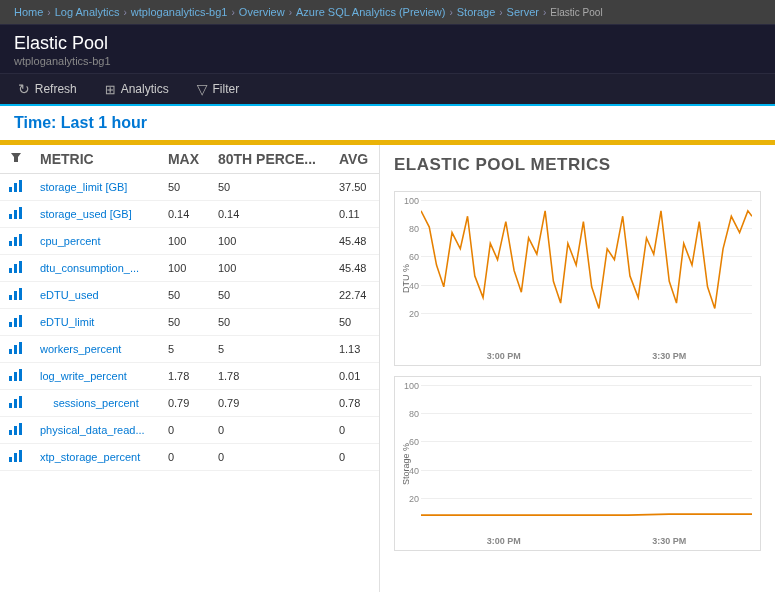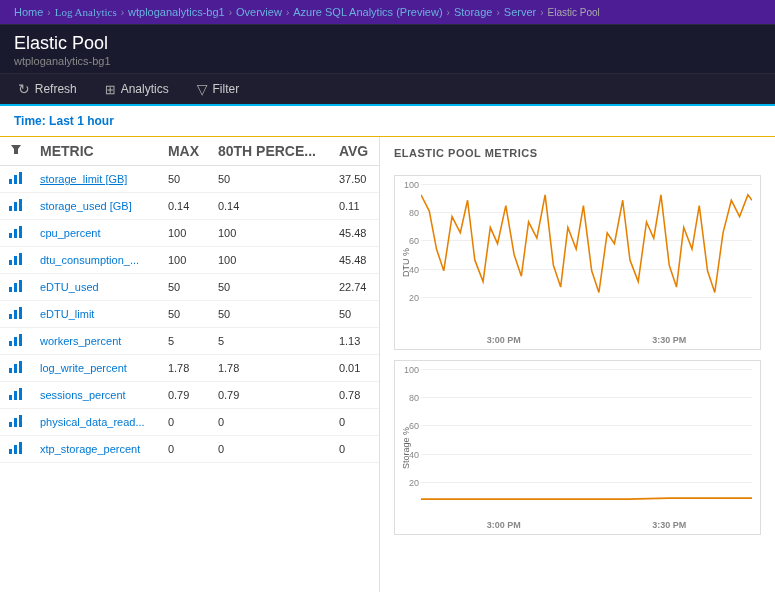--- a/index.html
+++ b/index.html
@@ -1,20 +1,20 @@
 <!DOCTYPE html>
 <html><head>
   <meta charset="utf-8">
   <style>
     * { margin: 0; padding: 0; box-sizing: border-box; }
     body { font-family: 'Segoe UI', Arial, sans-serif; background: #1a1a2e; color: #ccc; font-size: 12px; width: 775px; height: 592px; overflow: hidden; }
 
     
     .breadcrumb-bar {
-      background: #4c1d95;
+      background: #404040;
       padding: 6px 14px;
       font-size: 11px;
       color: #6ab0de;
       display: flex;
       align-items: center;
       gap: 4px;
       border-bottom: 1px solid #2a2a3e;
     }
     .breadcrumb-bar span { color: #8888aa; font-size: 10px; }
 
@@ -55,22 +55,22 @@
       border: none;
       padding: 2px 4px;
     }
     .toolbar-btn .icon { font-size: 14px; color: #aaa; }
 
     
     .time-bar {
       background: #fff;
       padding: 8px 14px;
       color: #333;
-      font-size: 12px;
-      border-bottom: 1px solid #eab308;
+      font-size: 16px;
+      border-bottom: 5px solid #eab308;
     }
     .time-bar strong { color: #0078d4; font-weight: 600; }
 
     
     .main-content {
       background: #fff;
       display: flex;
       gap: 0;
       height: calc(592px - 130px);
       overflow: hidden;
@@ -122,21 +122,21 @@
       flex: 1;
       padding: 10px 14px;
       display: flex;
       flex-direction: column;
       gap: 10px;
       overflow-y: auto;
       background: #fff;
     }
 
     .chart-section-title {
-      font-size: 11px;
+      font-size: 17px;
       font-weight: 600;
       color: #555;
       text-transform: uppercase;
       letter-spacing: 0.5px;
       margin-bottom: 6px;
     }
 
     .chart-container {
       border: 1px solid #ddd;
       background: #fff;
@@ -211,21 +211,21 @@
       width: calc(100% - 12px);
       height: calc(100% - 32px);
     }
   </style>
 </head>
 <body>
 
 <div class="breadcrumb-bar">
   <a style="color:#6ab0de;text-decoration:none;cursor:pointer;">Home</a>
   <span>›</span>
-  <a style="color:#6ab0de;text-decoration:none;cursor:pointer;font-family:Liberation Serif, serif;">Log Analytics</a>
+  <a style="color:#6ab0de;text-decoration:none;cursor:pointer;">Log Analytics</a>
   <span>›</span>
   <a style="color:#6ab0de;text-decoration:none;cursor:pointer;">wtploganalytics-bg1</a>
   <span>›</span>
   <a style="color:#6ab0de;text-decoration:none;cursor:pointer;">Overview</a>
   <span>›</span>
   <a style="color:#6ab0de;text-decoration:none;cursor:pointer;">Azure SQL Analytics (Preview)</a>
   <span>›</span>
   <a style="color:#6ab0de;text-decoration:none;cursor:pointer;">Storage</a>
   <span>›</span>
   <a style="color:#6ab0de;text-decoration:none;cursor:pointer;">Server</a>
@@ -274,21 +274,21 @@
           <th>AVG</th>
         </tr>
       </thead>
       <tbody id="metrics-tbody">
       <tr>
             <td><svg width="16" height="14" viewBox="0 0 16 14">
       <rect x="1" y="8" width="3" height="5" fill="#0078d4"></rect>
       <rect x="6" y="4" width="3" height="9" fill="#0078d4"></rect>
       <rect x="11" y="1" width="3" height="12" fill="#0078d4"></rect>
     </svg></td>
-            <td style="color: rgb(0, 120, 212); cursor: pointer; text-decoration: underline;">storage_limit [GB]</td>
+            <td style="color: rgb(0, 120, 212); cursor: pointer;">storage_limit [GB]</td>
             <td>50</td>
             <td>50</td>
             <td>37.50</td>
           </tr>
           <tr>
             <td><svg width="16" height="14" viewBox="0 0 16 14">
       <rect x="1" y="8" width="3" height="5" fill="#0078d4"></rect>
       <rect x="6" y="4" width="3" height="9" fill="#0078d4"></rect>
       <rect x="11" y="1" width="3" height="12" fill="#0078d4"></rect>
     </svg></td>
@@ -362,21 +362,21 @@
             <td>1.78</td>
             <td>1.78</td>
             <td>0.01</td>
           </tr>
           <tr>
             <td><svg width="16" height="14" viewBox="0 0 16 14">
       <rect x="1" y="8" width="3" height="5" fill="#0078d4"></rect>
       <rect x="6" y="4" width="3" height="9" fill="#0078d4"></rect>
       <rect x="11" y="1" width="3" height="12" fill="#0078d4"></rect>
     </svg></td>
-            <td style="color: rgb(0, 120, 212); cursor: pointer;">sessions_percent</td>
+            <td style="color: rgb(0, 120, 212); cursor: pointer; text-align: center;">sessions_percent</td>
             <td>0.79</td>
             <td>0.79</td>
             <td>0.78</td>
           </tr>
           <tr>
             <td><svg width="16" height="14" viewBox="0 0 16 14">
       <rect x="1" y="8" width="3" height="5" fill="#0078d4"></rect>
       <rect x="6" y="4" width="3" height="9" fill="#0078d4"></rect>
       <rect x="11" y="1" width="3" height="12" fill="#0078d4"></rect>
     </svg></td>

